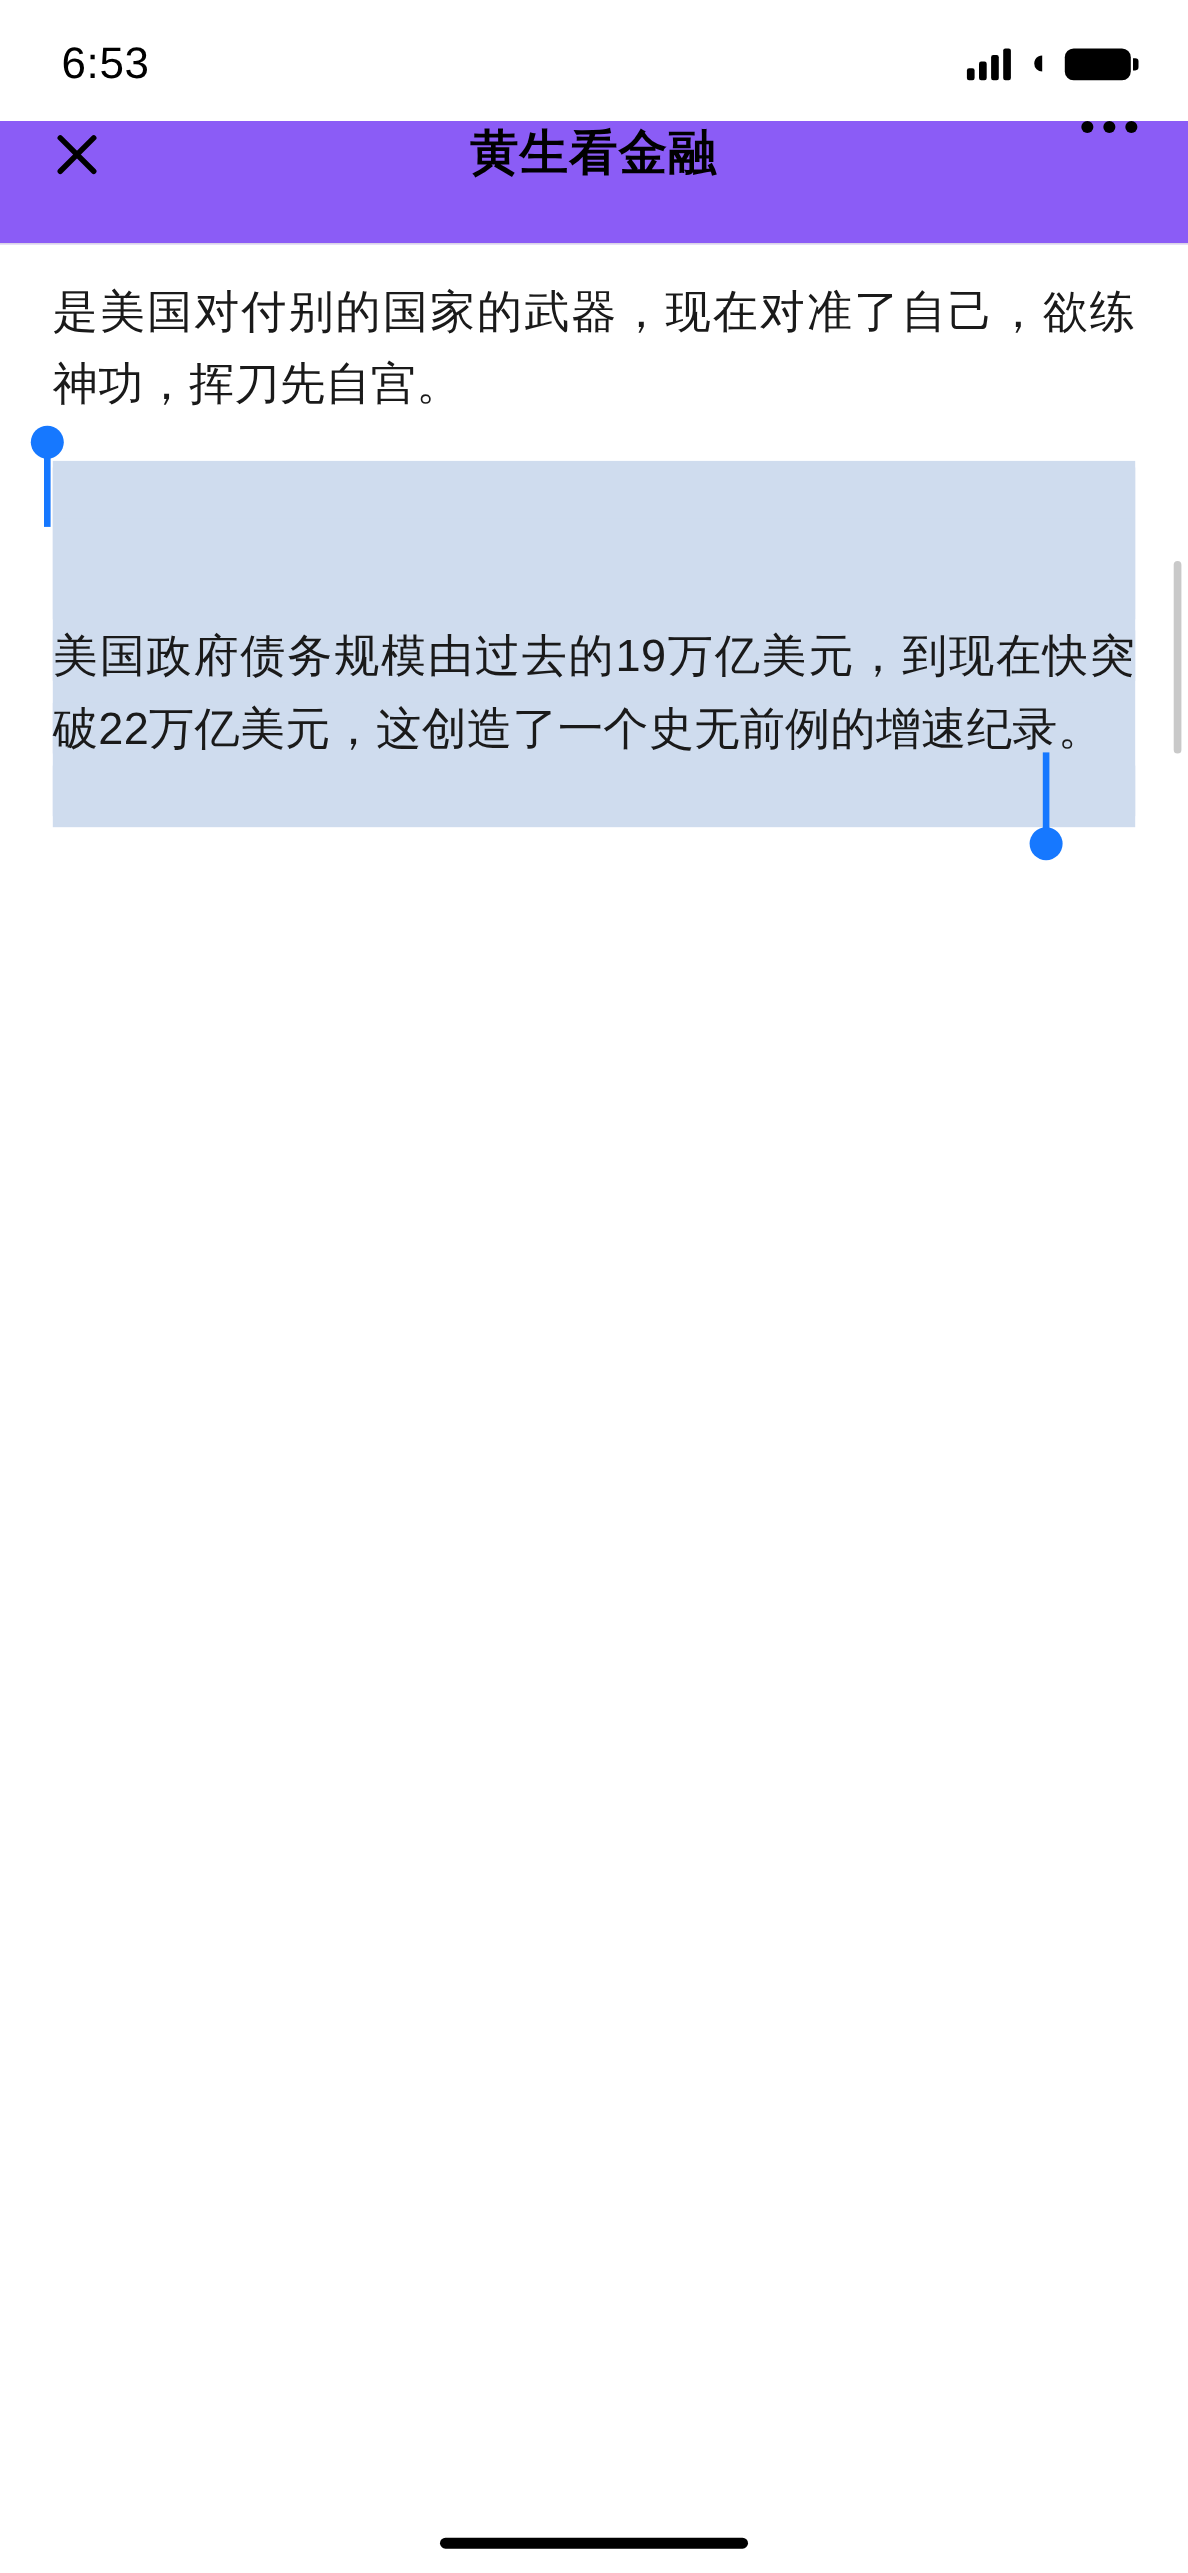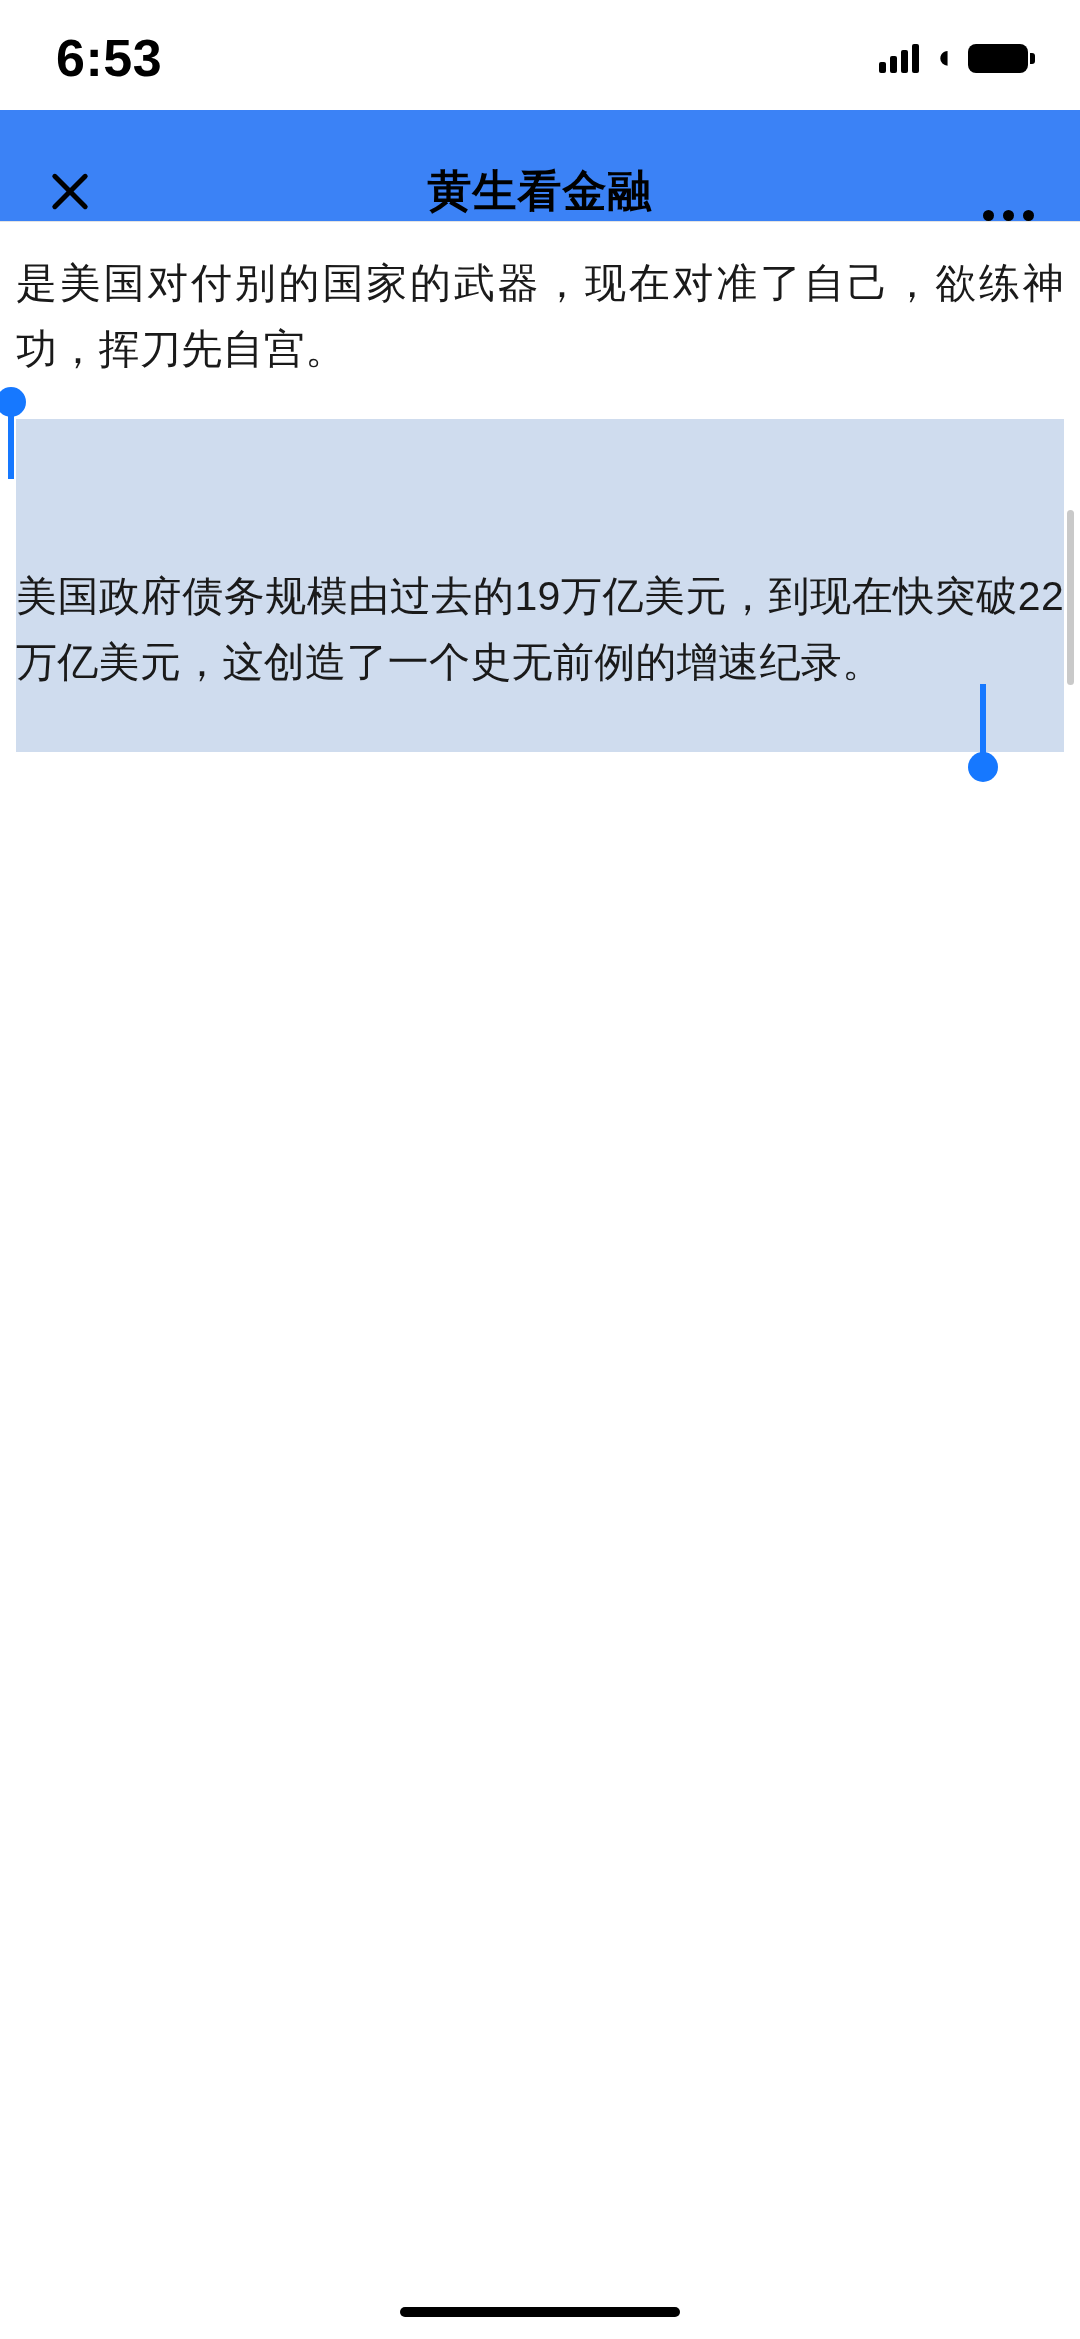--- a/index.html
+++ b/index.html
@@ -21,22 +21,22 @@
     position: relative;
     height: 110px;
     display: flex;
     align-items: center;
     justify-content: space-between;
     padding: 0 52px 0 56px;
     box-sizing: border-box;
     background: #ffffff;
   }
   .status-time {
-    font-size: 52px;
-    font-weight: bold;
+    font-size: 40px;
+    font-weight: normal;
     color: #000000;
     letter-spacing: 0.5px;
     padding-top: 6px;
   }
   .status-right {
     display: flex;
     align-items: center;
     gap: 14px;
     padding-top: 6px;
   }
@@ -78,23 +78,23 @@
     top: 9px;
     width: 5px;
     height: 11px;
     background: #000000;
     border-radius: 0 3px 3px 0;
   }
 
   
   .nav-bar {
     height: 112px;
-    background: #3b82f6;
-    display: flex;
-    align-items: flex-end;
+    background: #8b5cf6;
+    display: flex;
+    align-items: flex-start;
     justify-content: space-between;
     padding: 0 46px 0 40px;
     box-sizing: border-box;
     position: relative;
     border-bottom: 1px solid #e3e3e3;
     gap: 16px;
   }
   .nav-close {
     width: 60px;
     height: 60px;
@@ -135,21 +135,21 @@
   .nav-more span {
     width: 11px;
     height: 11px;
     border-radius: 50%;
     background: #000000;
   }
 
   
   .article {
     position: relative;
-    padding: 0 16px;
+    padding: 0 48px;
     box-sizing: border-box;
     font-size: 41px;
     line-height: 1.62;
     color: #1a1a1a;
     letter-spacing: 0.3px;
   }
   .para {
     margin: 0;
     padding: 0;
     text-align: justify;

